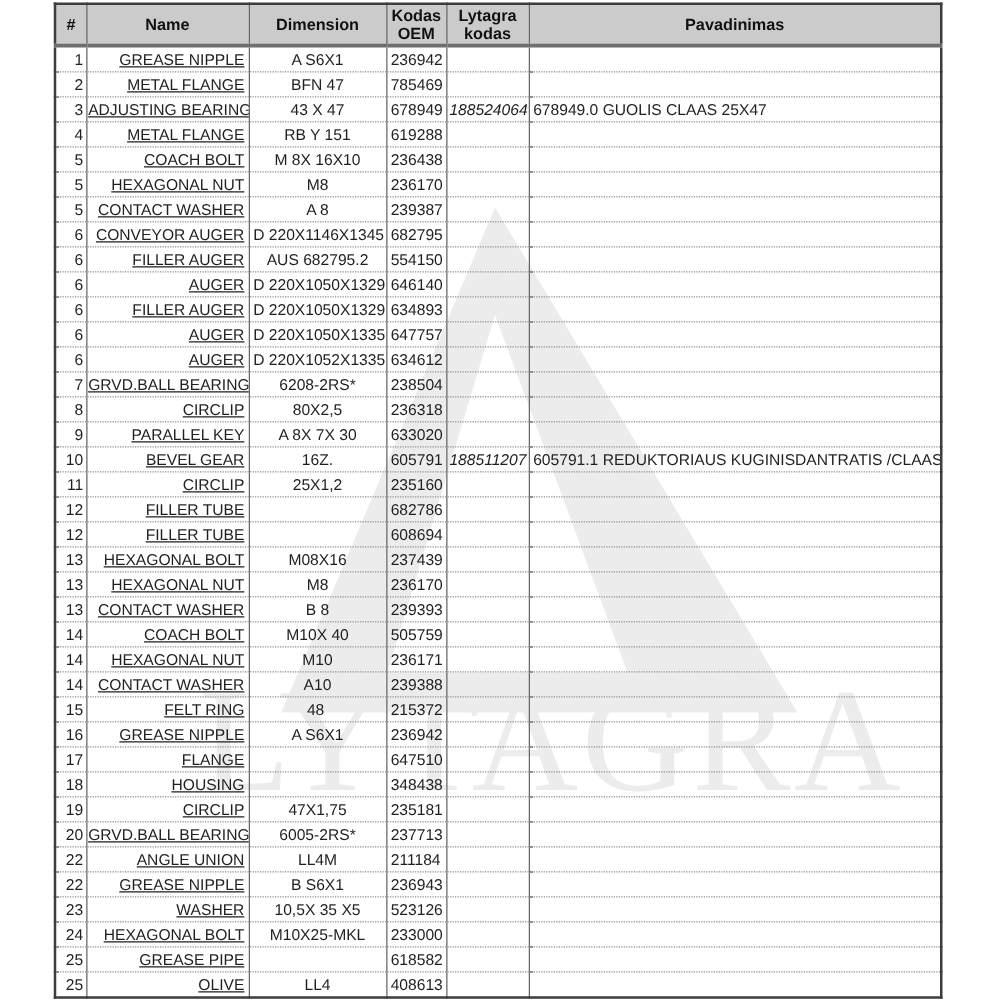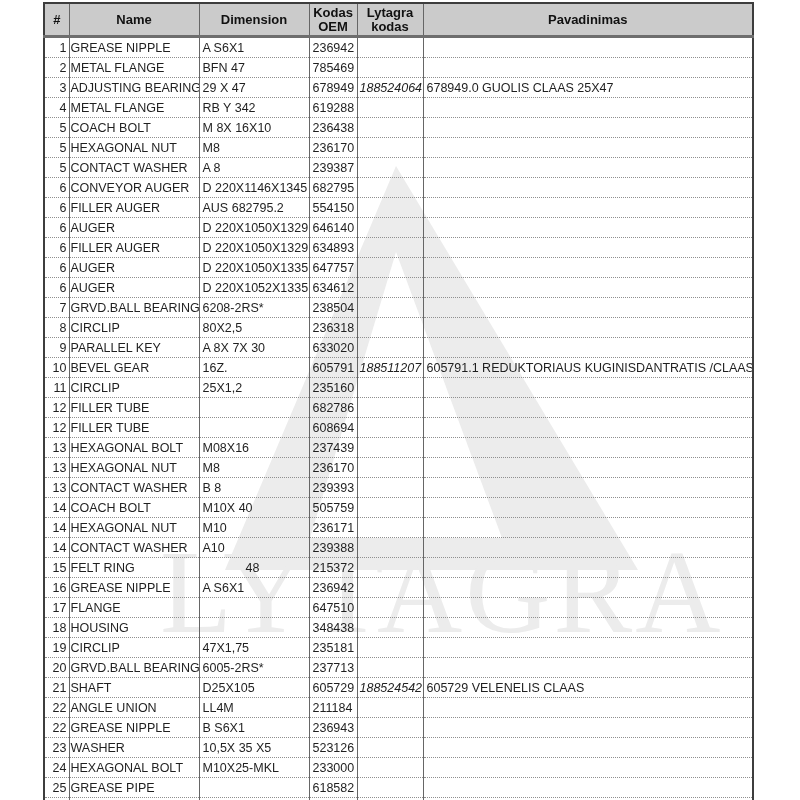--- a/index.html
+++ b/index.html
@@ -54,22 +54,22 @@
     height:19px;max-height:19px;
     border-left:1px solid var(--grid);
     border-right:1px solid var(--grid);
     border-bottom:1px dotted var(--dots);
     padding:0 3px;
     font-size:12.5px;color:var(--ink);line-height:18px;
     white-space:nowrap;overflow:hidden;vertical-align:middle;
     background:transparent;
   }
   td.no{text-align:right;padding-right:2px;}
-  td.name{text-align:left;padding-left:1px;}
-  td.dim{text-align:left;}
+  td.name{text-align:right;padding-left:1px;text-decoration:underline;}
+  td.dim{text-align:center;}
   td.dim.num{text-align:center;padding-right:6px;}
   td.oem{text-align:center;padding-right:4px;}
   td.lyt{text-align:right;padding:0 2px;font-style:italic;}
   td.pav{text-align:left;}
   tbody tr:last-child td{border-bottom:none;}
 </style>
 </head>
 <body>
 
 <div class="page">
@@ -114,29 +114,29 @@
           <td class="no">2</td>
           <td class="name">METAL FLANGE</td>
           <td class="dim">BFN 47</td>
           <td class="oem">785469</td>
           <td class="lyt"></td>
           <td class="pav"></td>
         </tr>
         <tr>
           <td class="no">3</td>
           <td class="name">ADJUSTING BEARING</td>
-          <td class="dim">29  X 47</td>
+          <td class="dim">43  X 47</td>
           <td class="oem">678949</td>
           <td class="lyt">188524064</td>
           <td class="pav">678949.0 GUOLIS CLAAS 25X47</td>
         </tr>
         <tr>
           <td class="no">4</td>
           <td class="name">METAL FLANGE</td>
-          <td class="dim">RB Y 342</td>
+          <td class="dim">RB Y 151</td>
           <td class="oem">619288</td>
           <td class="lyt"></td>
           <td class="pav"></td>
         </tr>
         <tr>
           <td class="no">5</td>
           <td class="name">COACH BOLT</td>
           <td class="dim">M 8X 16X10</td>
           <td class="oem">236438</td>
           <td class="lyt"></td>
@@ -352,28 +352,20 @@
         </tr>
         <tr>
           <td class="no">20</td>
           <td class="name">GRVD.BALL BEARING</td>
           <td class="dim">6005-2RS*</td>
           <td class="oem">237713</td>
           <td class="lyt"></td>
           <td class="pav"></td>
         </tr>
         <tr>
-          <td class="no">21</td>
-          <td class="name">SHAFT</td>
-          <td class="dim">D25X105</td>
-          <td class="oem">605729</td>
-          <td class="lyt">188524542</td>
-          <td class="pav">605729 VELENELIS CLAAS</td>
-        </tr>
-        <tr>
           <td class="no">22</td>
           <td class="name">ANGLE UNION</td>
           <td class="dim">LL4M</td>
           <td class="oem">211184</td>
           <td class="lyt"></td>
           <td class="pav"></td>
         </tr>
         <tr>
           <td class="no">22</td>
           <td class="name">GREASE NIPPLE</td>

